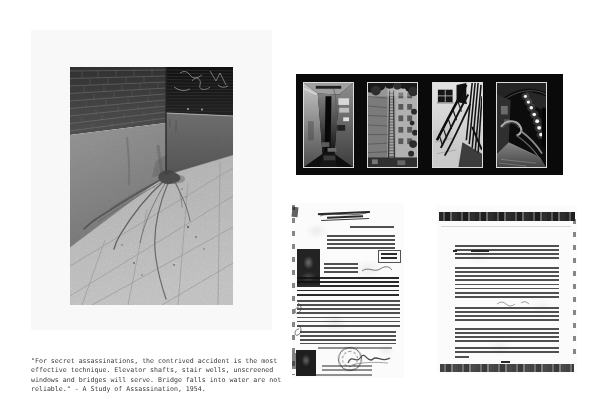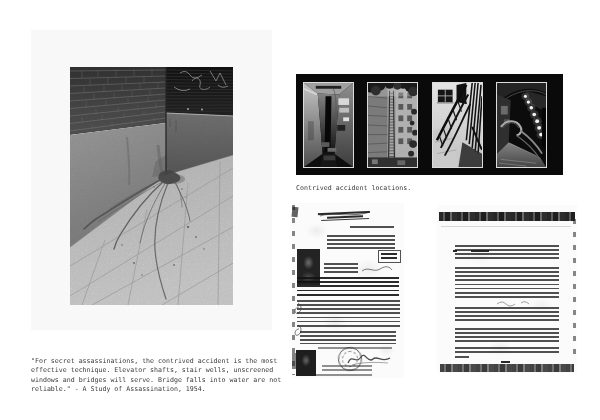--- a/index.html
+++ b/index.html
@@ -365,21 +365,20 @@
         <path d="M14,64 L40,76" stroke="#999" stroke-width="0.5"></path>
         <path d="M4,80 L40,84 M2,84 L30,87" stroke="#c9c9c9" stroke-width="0.6" opacity=".55"></path>
         <path d="M4,46 C10,38 20,38 24,46 C26,50 24,54 20,55" stroke="#aaa" stroke-width="2.2" fill="none"></path>
         <path d="M6,47 C11,40 19,40 22,47" stroke="#555" stroke-width="1" fill="none"></path>
         <path d="M24,50 C32,56 40,64 46,74" stroke="#8a8a8a" stroke-width="1.8" fill="none"></path>
         <path d="M20,55 C30,62 38,70 44,80" stroke="#666" stroke-width="1.2" fill="none"></path>
       </svg>
     </div>
   </div>
 
-  <p class="abs caption panel-caption">Contrived accident locations.</p>
 
   <div class="abs doc doc1">
     <div class="edge-dash" style="left:0;top:2px;width:3px;height:170px;"></div>
     <div style="position:absolute;left:0;top:4px;width:6px;height:10px;background:#111;opacity:.65;transform:rotate(6deg);filter:blur(.4px);"></div>
     <div style="position:absolute;left:0;top:150px;width:5px;height:16px;background:#222;opacity:.55;filter:blur(.4px);"></div>
 
     <div style="position:absolute;left:26px;top:9px;width:54px;transform:rotate(-2.5deg);">
       <div class="tl dk" style="position:relative;width:52px;height:2.2px;"></div>
       <div class="tl dk" style="position:relative;width:36px;height:1.9px;margin:1.6px auto 0;"></div>
       <div style="width:48px;height:0.8px;background:rgba(25,25,25,.85);margin:1.4px auto 0;"></div>

